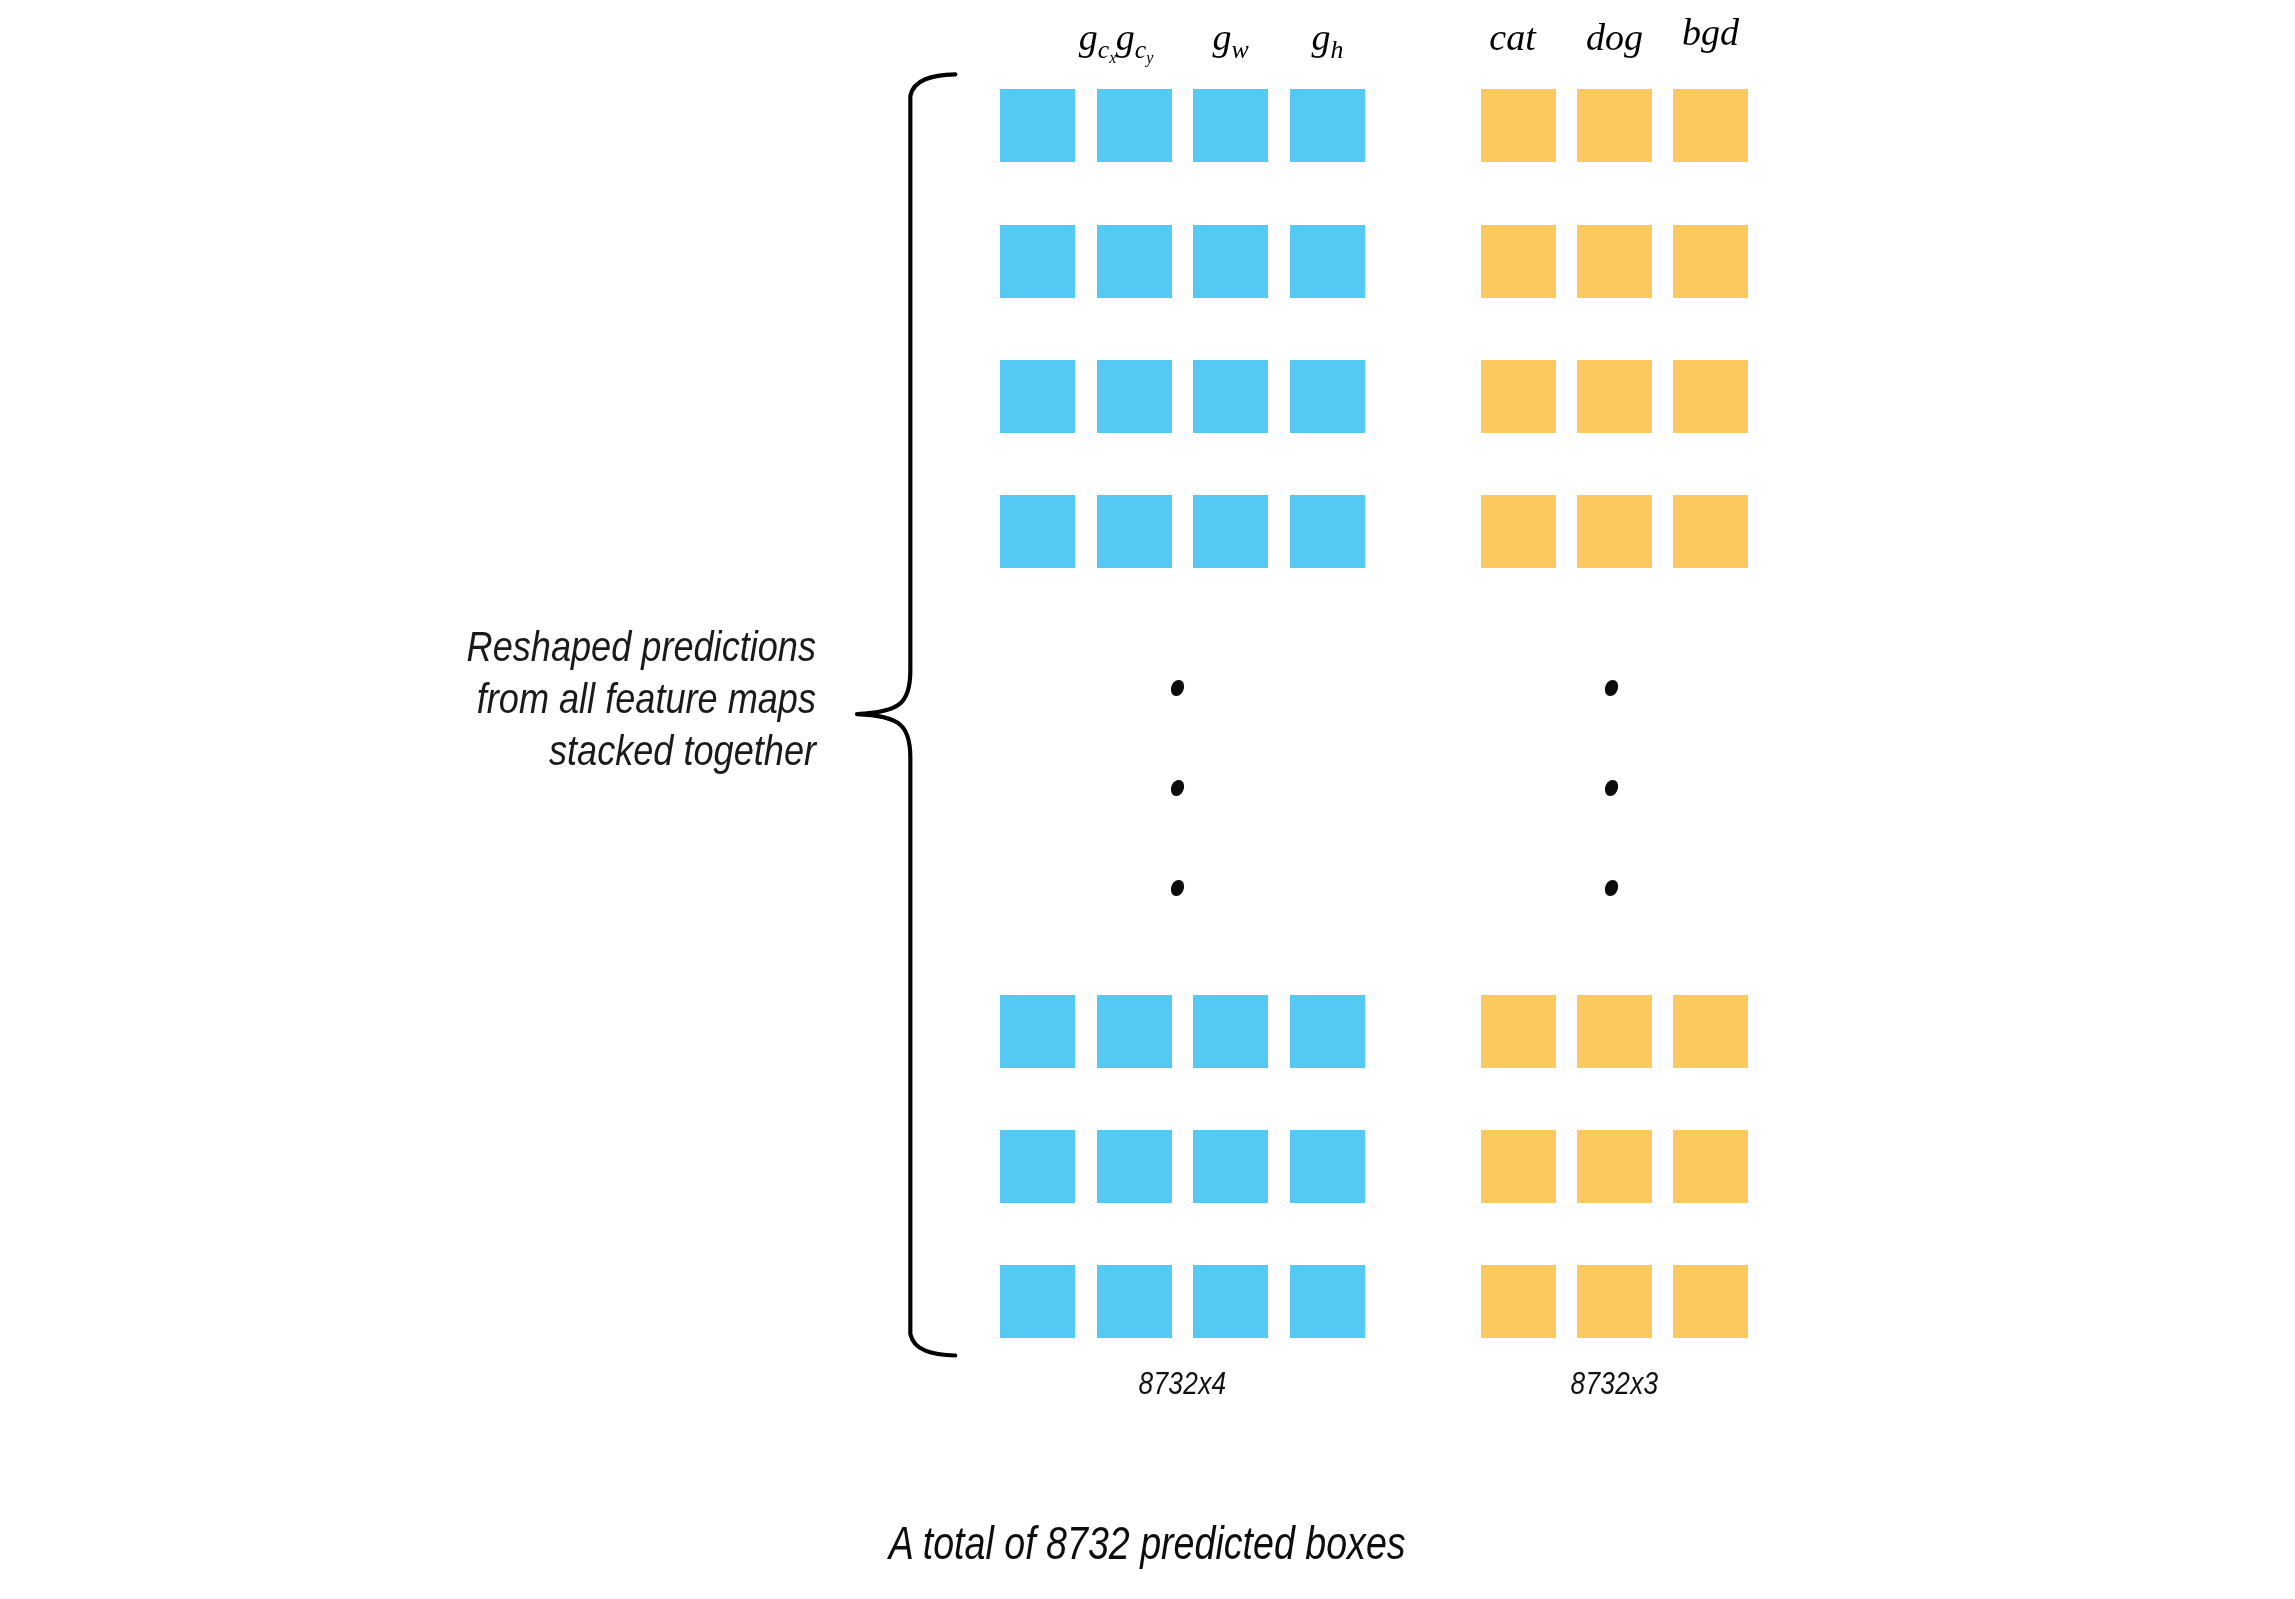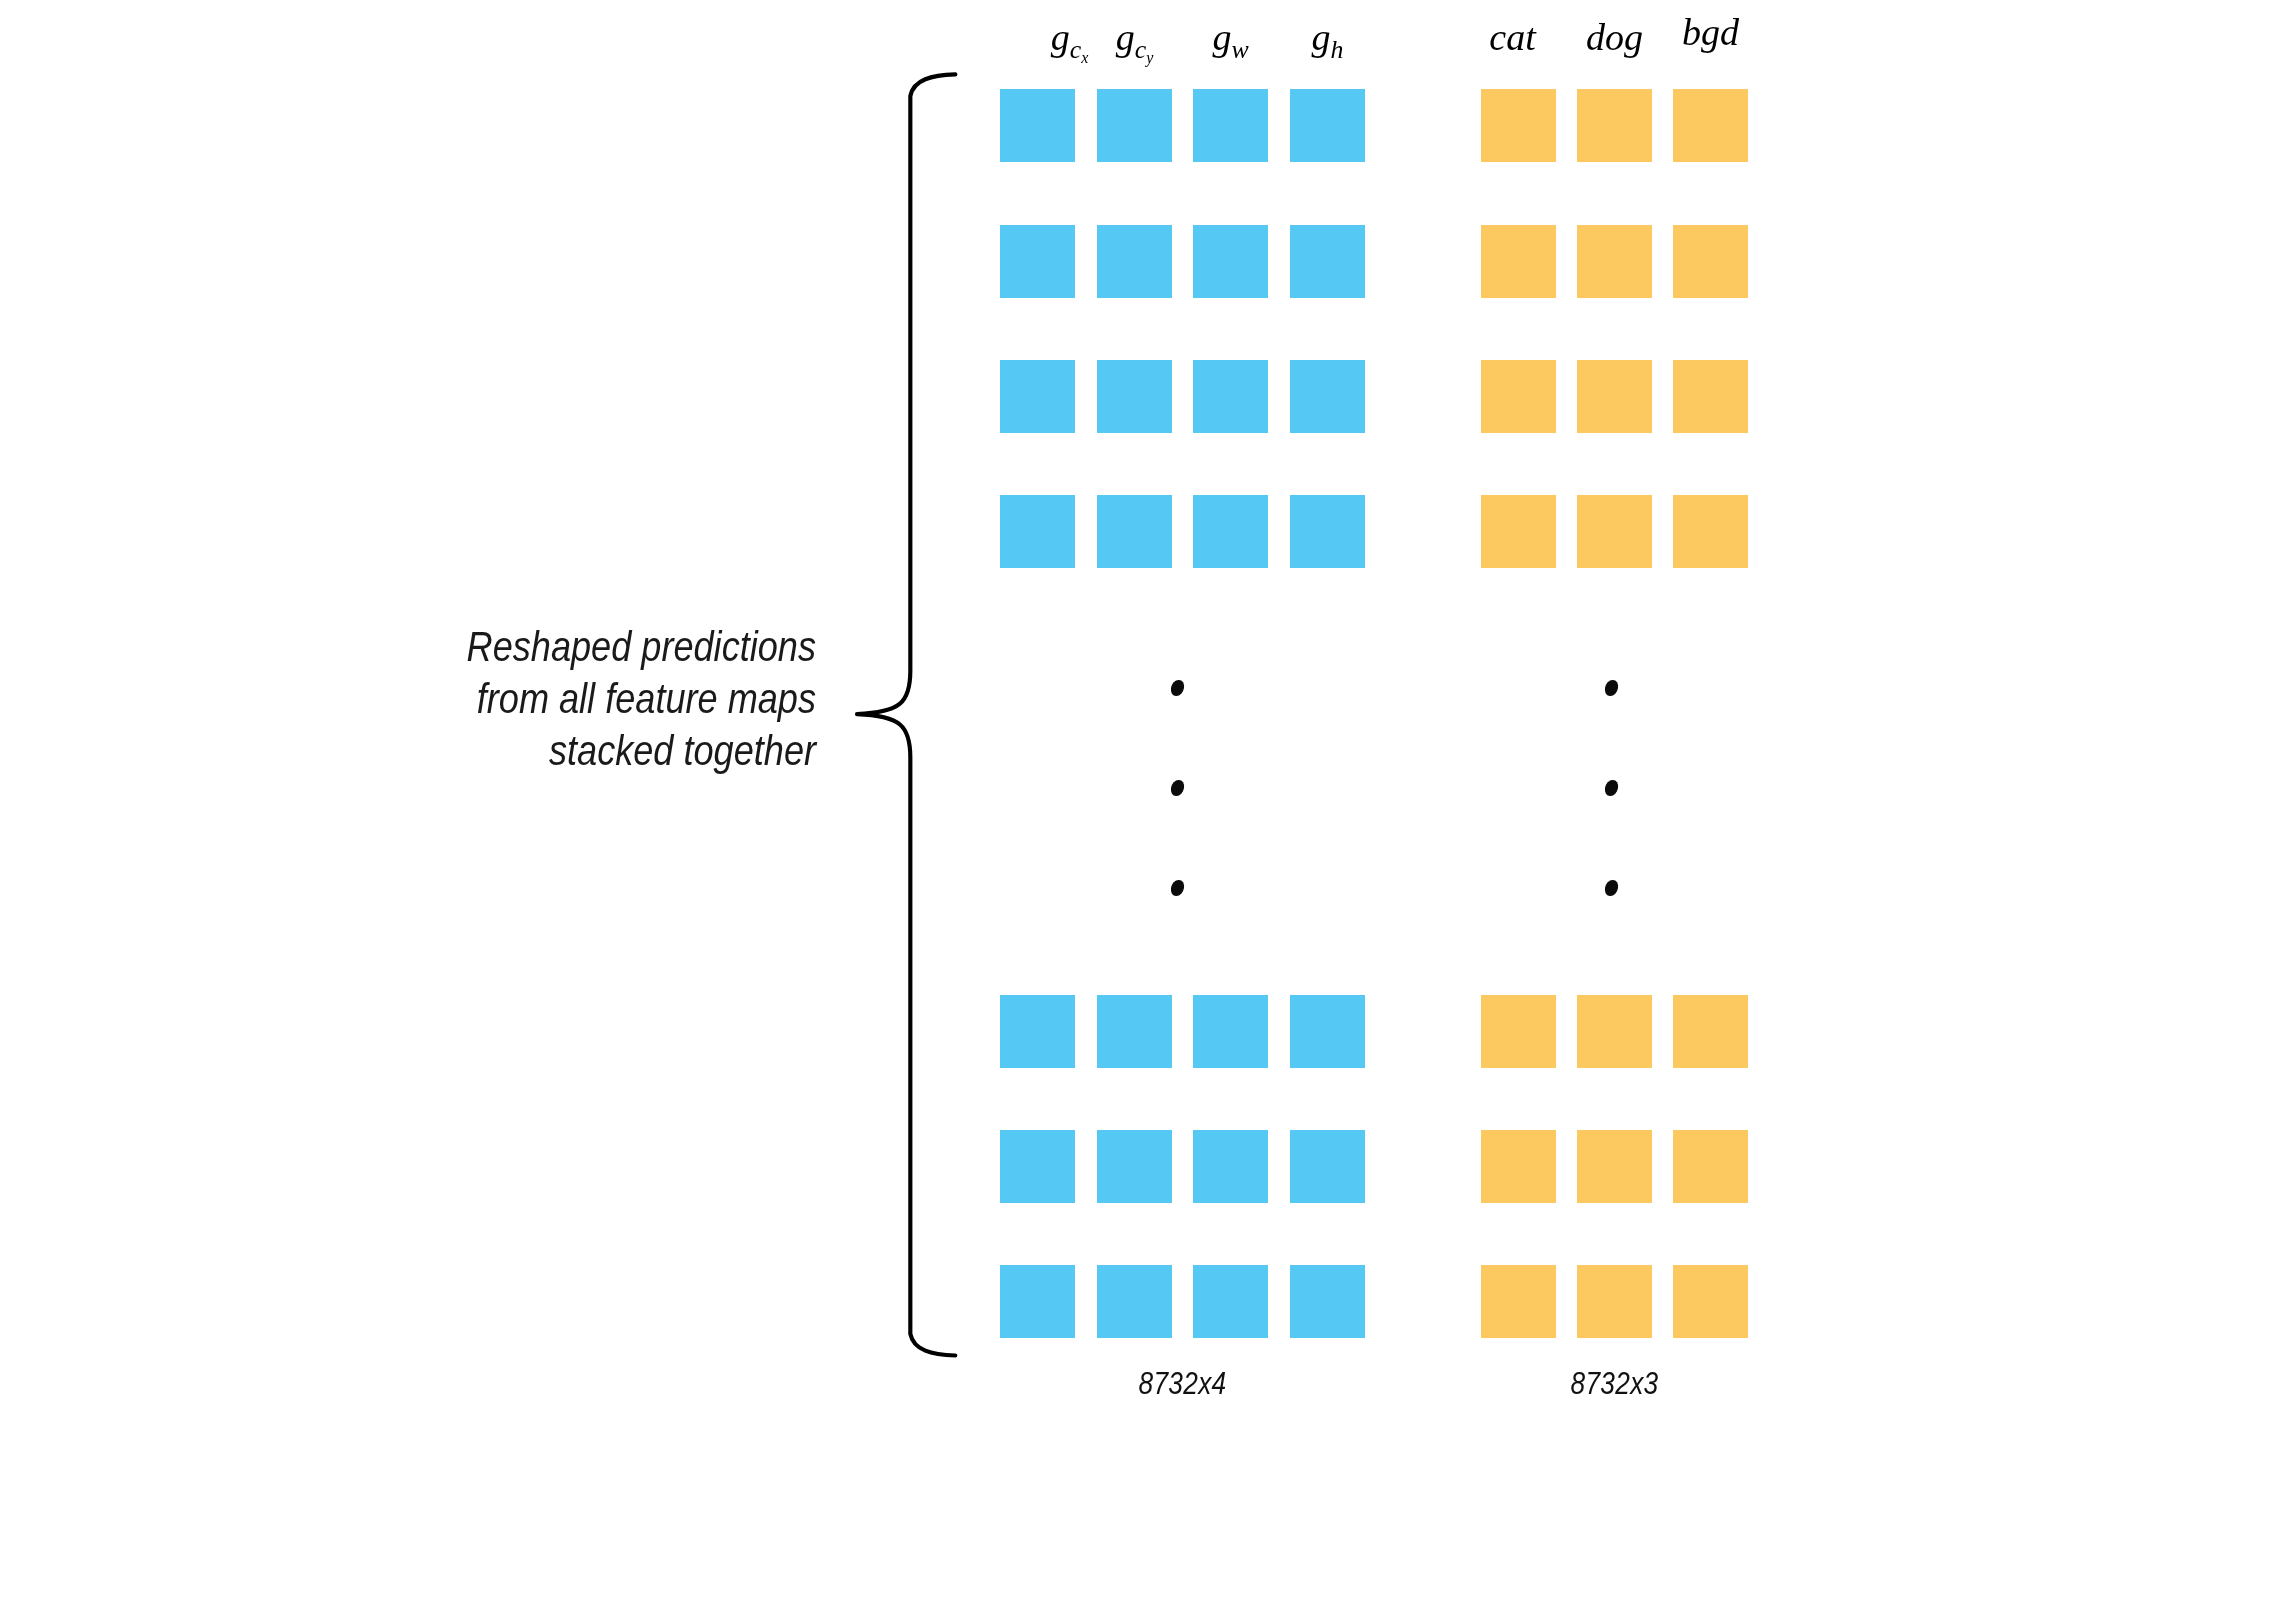--- a/index.html
+++ b/index.html
@@ -122,21 +122,21 @@
   #caption span {
     display: inline-block;
     transform: scaleX(0.80);
   }
 </style>
 </head>
 <body>
 
 <div id="stage">
 
-  <div class="col-label" style="left:1032px; top:18.3px; width:75px;">
+  <div class="col-label" style="left:1060px; top:18.3px; width:75px;">
     <span>g<span class="sub">c<span class="subsub">x</span></span></span>
   </div>
   <div class="col-label" style="left:1097px; top:18.3px; width:75px;">
     <span>g<span class="sub">c<span class="subsub">y</span></span></span>
   </div>
   <div class="col-label" style="left:1193px; top:18.3px; width:75px;">
     <span>g<span class="sub">w</span></span>
   </div>
   <div class="col-label" style="left:1290px; top:18.3px; width:75px;">
     <span>g<span class="sub">h</span></span>
@@ -222,15 +222,18 @@
   <div class="cell loc" style="left:1097px; top:1265px;"></div>
   <div class="cell loc" style="left:1193px; top:1265px;"></div>
   <div class="cell loc" style="left:1290px; top:1265px;"></div>
   <div class="cell cls" style="left:1481px; top:1265px;"></div>
   <div class="cell cls" style="left:1577px; top:1265px;"></div>
   <div class="cell cls" style="left:1673px; top:1265px;"></div>
 
   <div class="dim-label" style="left:1000px; top:1365px; width:365px;">8732x4</div>
   <div class="dim-label" style="left:1481px; top:1365px; width:267px;">8732x3</div>
 
+  <div id="caption">
+    <span>A total of 8732 predicted boxes</span>
+  </div>
 
 </div>
 
 
 </body></html>

